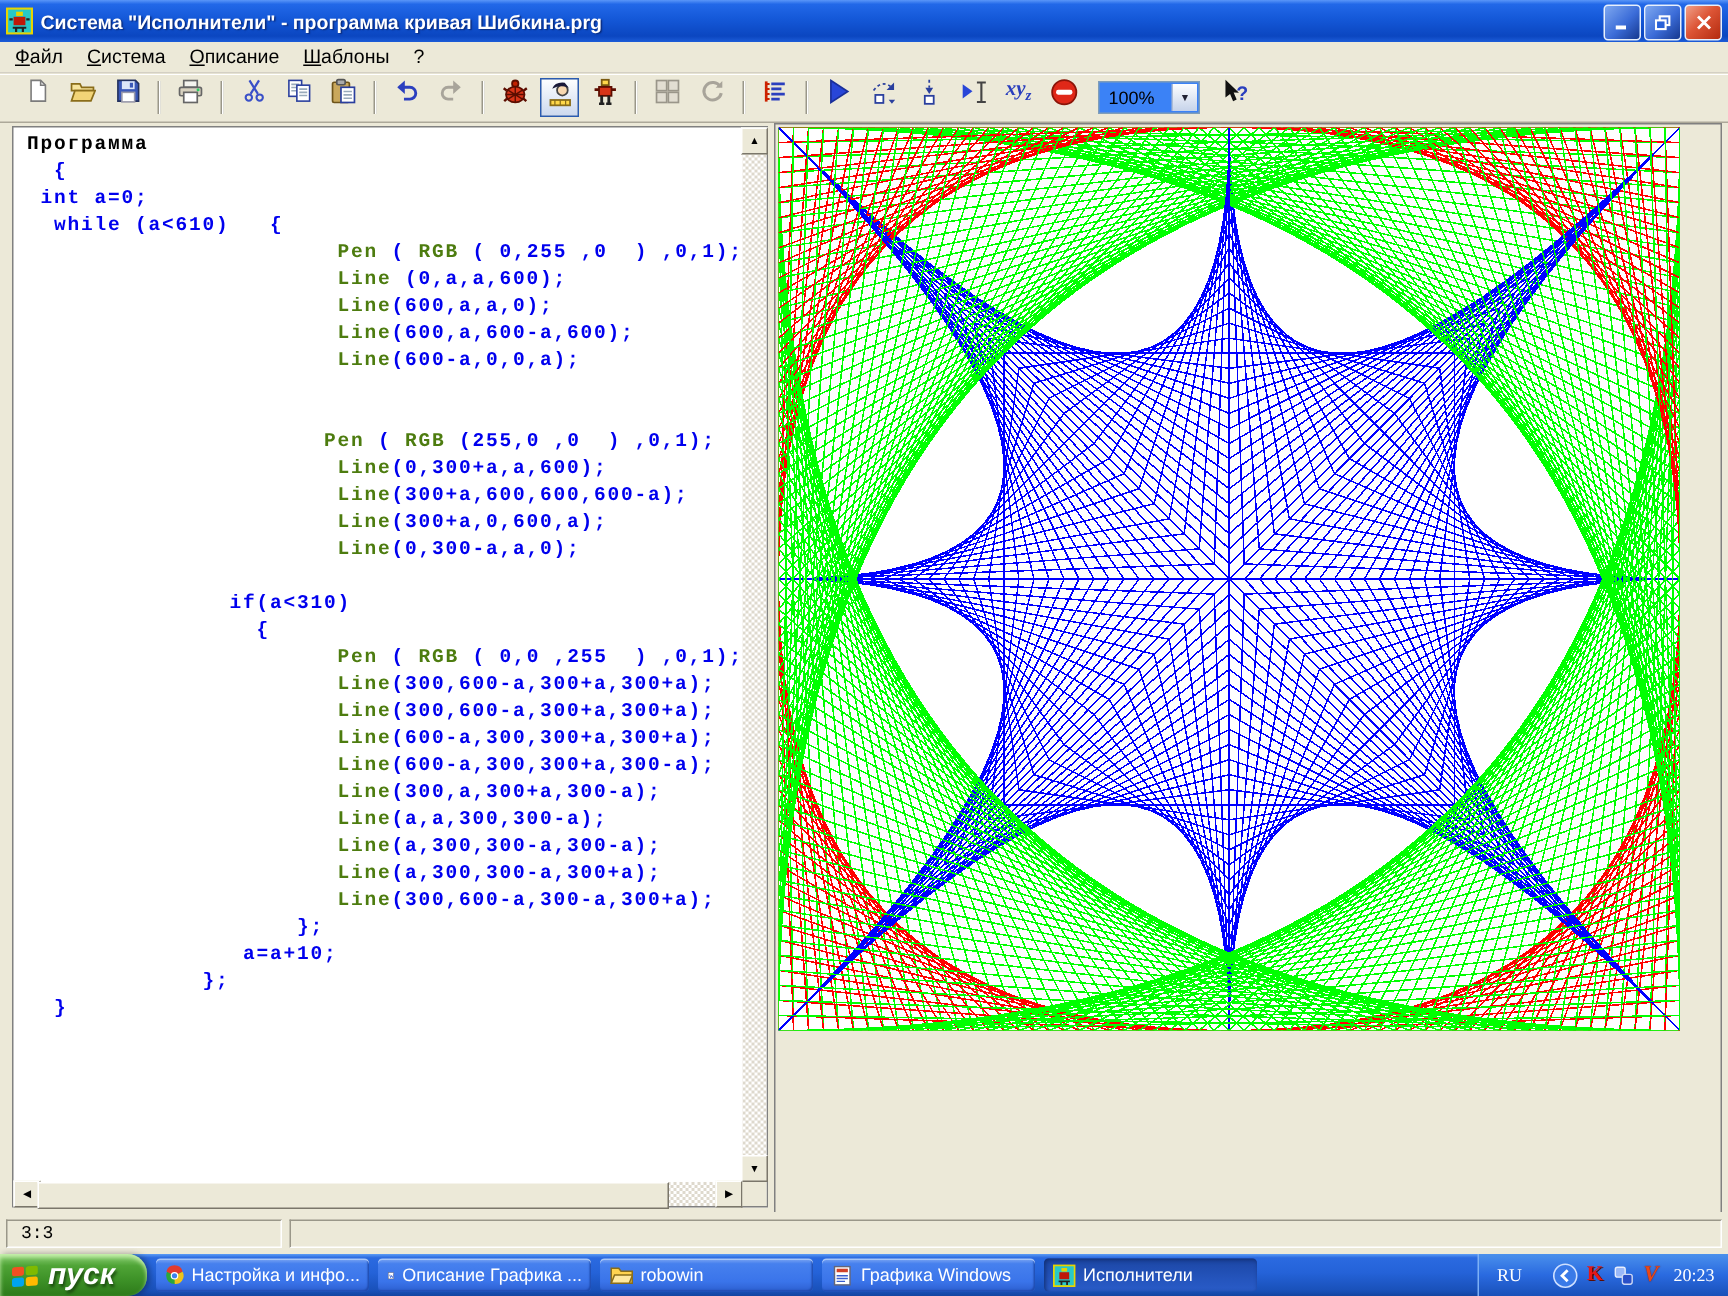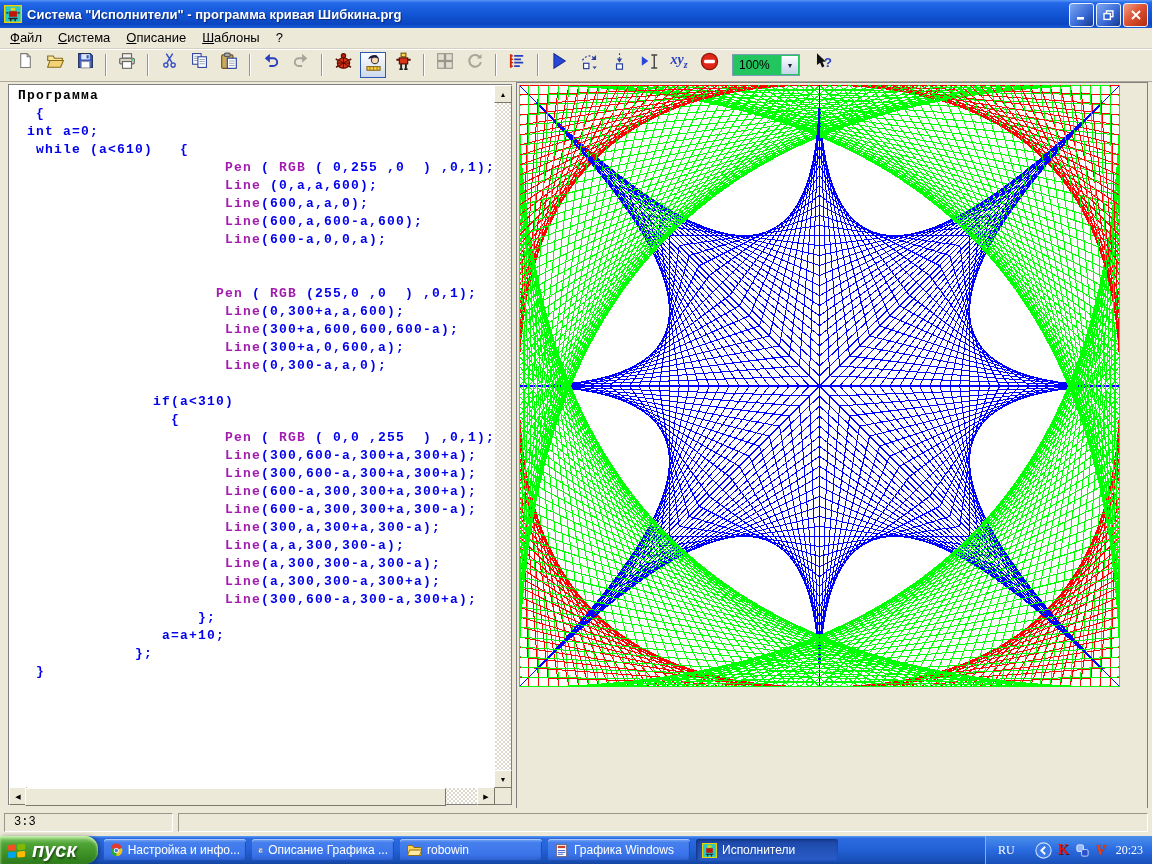--- a/index.html
+++ b/index.html
@@ -25,34 +25,34 @@
   .menu-item::first-letter{text-decoration:underline;}
 
   
   .toolbar{position:absolute;left:0;top:49px;width:1152px;height:32px;background:#ECE9D8;
     display:flex;align-items:center;padding-left:10px;border-bottom:1px solid #aca899;box-shadow:0 1px 0 #fff inset;}
   .tbtn{width:26px;height:26px;display:flex;align-items:flex-start;justify-content:center;flex:0 0 auto;margin:0 2px;}
   .tbtn.selected{border:1px solid #2a5bb0;background:linear-gradient(#fdfeff,#cdd9ee);width:24px;height:24px;}
   .tsep{width:1px;height:22px;background:#9a9789;border-right:1px solid #fff;margin:0 5px;flex:0 0 auto;}
   .vars-txt{color:#2a3fbe;font:bold italic 14px "Liberation Serif",serif;}
   .vars-txt sub{font-size:10px;}
-  .zoom-combo{width:60px;height:20px;background:#22c55e;border:1px solid #7f9db9;display:flex;
+  .zoom-combo{width:60px;height:20px;background:#3b82f6;border:1px solid #7f9db9;display:flex;
     align-items:center;font-size:12px;padding-left:6px;position:relative;margin:0 8px;flex:0 0 auto;}
   .zoom-dd{position:absolute;right:1px;top:1px;bottom:1px;width:16px;
     background:linear-gradient(#fdfeff,#c6d3ea);border-left:1px solid #aebcd4;
     display:flex;align-items:center;justify-content:center;font-size:7px;color:#223;}
 
   
   .editor-panel{position:absolute;left:8px;top:84px;width:502px;height:719px;background:#fff;
     border:1px solid #808080;}
   .code{position:absolute;left:0;top:0;right:16px;bottom:16px;overflow:hidden;white-space:pre;
     font-family:"Liberation Mono",monospace;font-weight:bold;font-size:13px;letter-spacing:1.2px;
     line-height:18px;padding:2px 0 0 9px;}
   .cl{height:18px;}
-  .s-k{color:#000;} .s-b{color:#0000EE;} .s-n{color:#a21caf;margin-top:37px;}
+  .s-k{color:#000;} .s-b{color:#0000EE;} .s-n{color:#4d7c0f;margin-top:37px;}
   .checker{background-image:conic-gradient(#fff 25%,#ded9cd 0 50%,#fff 0 75%,#ded9cd 0);
     background-size:4px 4px;}
   .vscroll{position:absolute;right:0;top:0;bottom:16px;width:16px;}
   .hscroll{position:absolute;left:0;bottom:0;right:16px;height:16px;}
   .sbtn{position:absolute;width:16px;height:16px;background:#ECE9D8;
     border:1px solid;border-color:#fff #7a766a #7a766a #fff;
     display:flex;align-items:center;justify-content:center;font-size:7px;color:#000;line-height:1;}
   .hthumb{position:absolute;left:16px;top:0;width:419px;height:16px;background:#ECE9D8;
     border:1px solid;border-color:#fff #7a766a #7a766a #fff;}
   .scorner{position:absolute;right:0;bottom:0;width:16px;height:16px;background:#ECE9D8;}
@@ -63,21 +63,21 @@
   .canvas{position:absolute;left:2px;top:2px;width:601px;height:602px;background:#fff;}
   #curve-svg{display:block;width:601px;height:602px;shape-rendering:crispEdges;}
   #curve-svg line{stroke-width:1;}
 
   
   .statusbar{position:absolute;left:0;top:808px;width:1152px;height:28px;background:#ECE9D8;
     display:flex;align-items:center;gap:5px;padding:0 4px;box-sizing:border-box;}
   .status-cell{height:19px;border:1px solid;border-color:#9a9789 #fff #fff #9a9789;
     display:flex;align-items:center;padding:0 9px;font-size:12px;
     font-family:"Liberation Mono",monospace;box-sizing:border-box;}
-  .status-cell.first{width:169px;} .status-cell.rest{flex:1;}
+  .status-cell.first{width:184px;} .status-cell.rest{flex:1;}
 
   
   .taskbar{position:absolute;left:0;top:836px;width:1152px;height:28px;
     background:linear-gradient(to bottom,#5c9cf5 0%,#2b6ae0 9%,#2462d8 45%,#1950b8 88%,#1344a0 100%);
     display:flex;align-items:center;}
   .start-btn{height:28px;width:98px;border-radius:0 13px 13px 0;flex:0 0 auto;
     background:linear-gradient(to bottom,#8fd277 0%,#4fa436 28%,#3d9127 62%,#2d7a1a 100%);
     box-shadow:inset 0 2px 3px #c8f0ae,2px 0 4px rgba(0,0,0,.35);
     display:flex;align-items:center;gap:5px;padding-left:7px;box-sizing:border-box;
     color:#fff;font-weight:bold;font-style:italic;font-size:20px;text-shadow:1px 2px 2px #1c4b10;}

